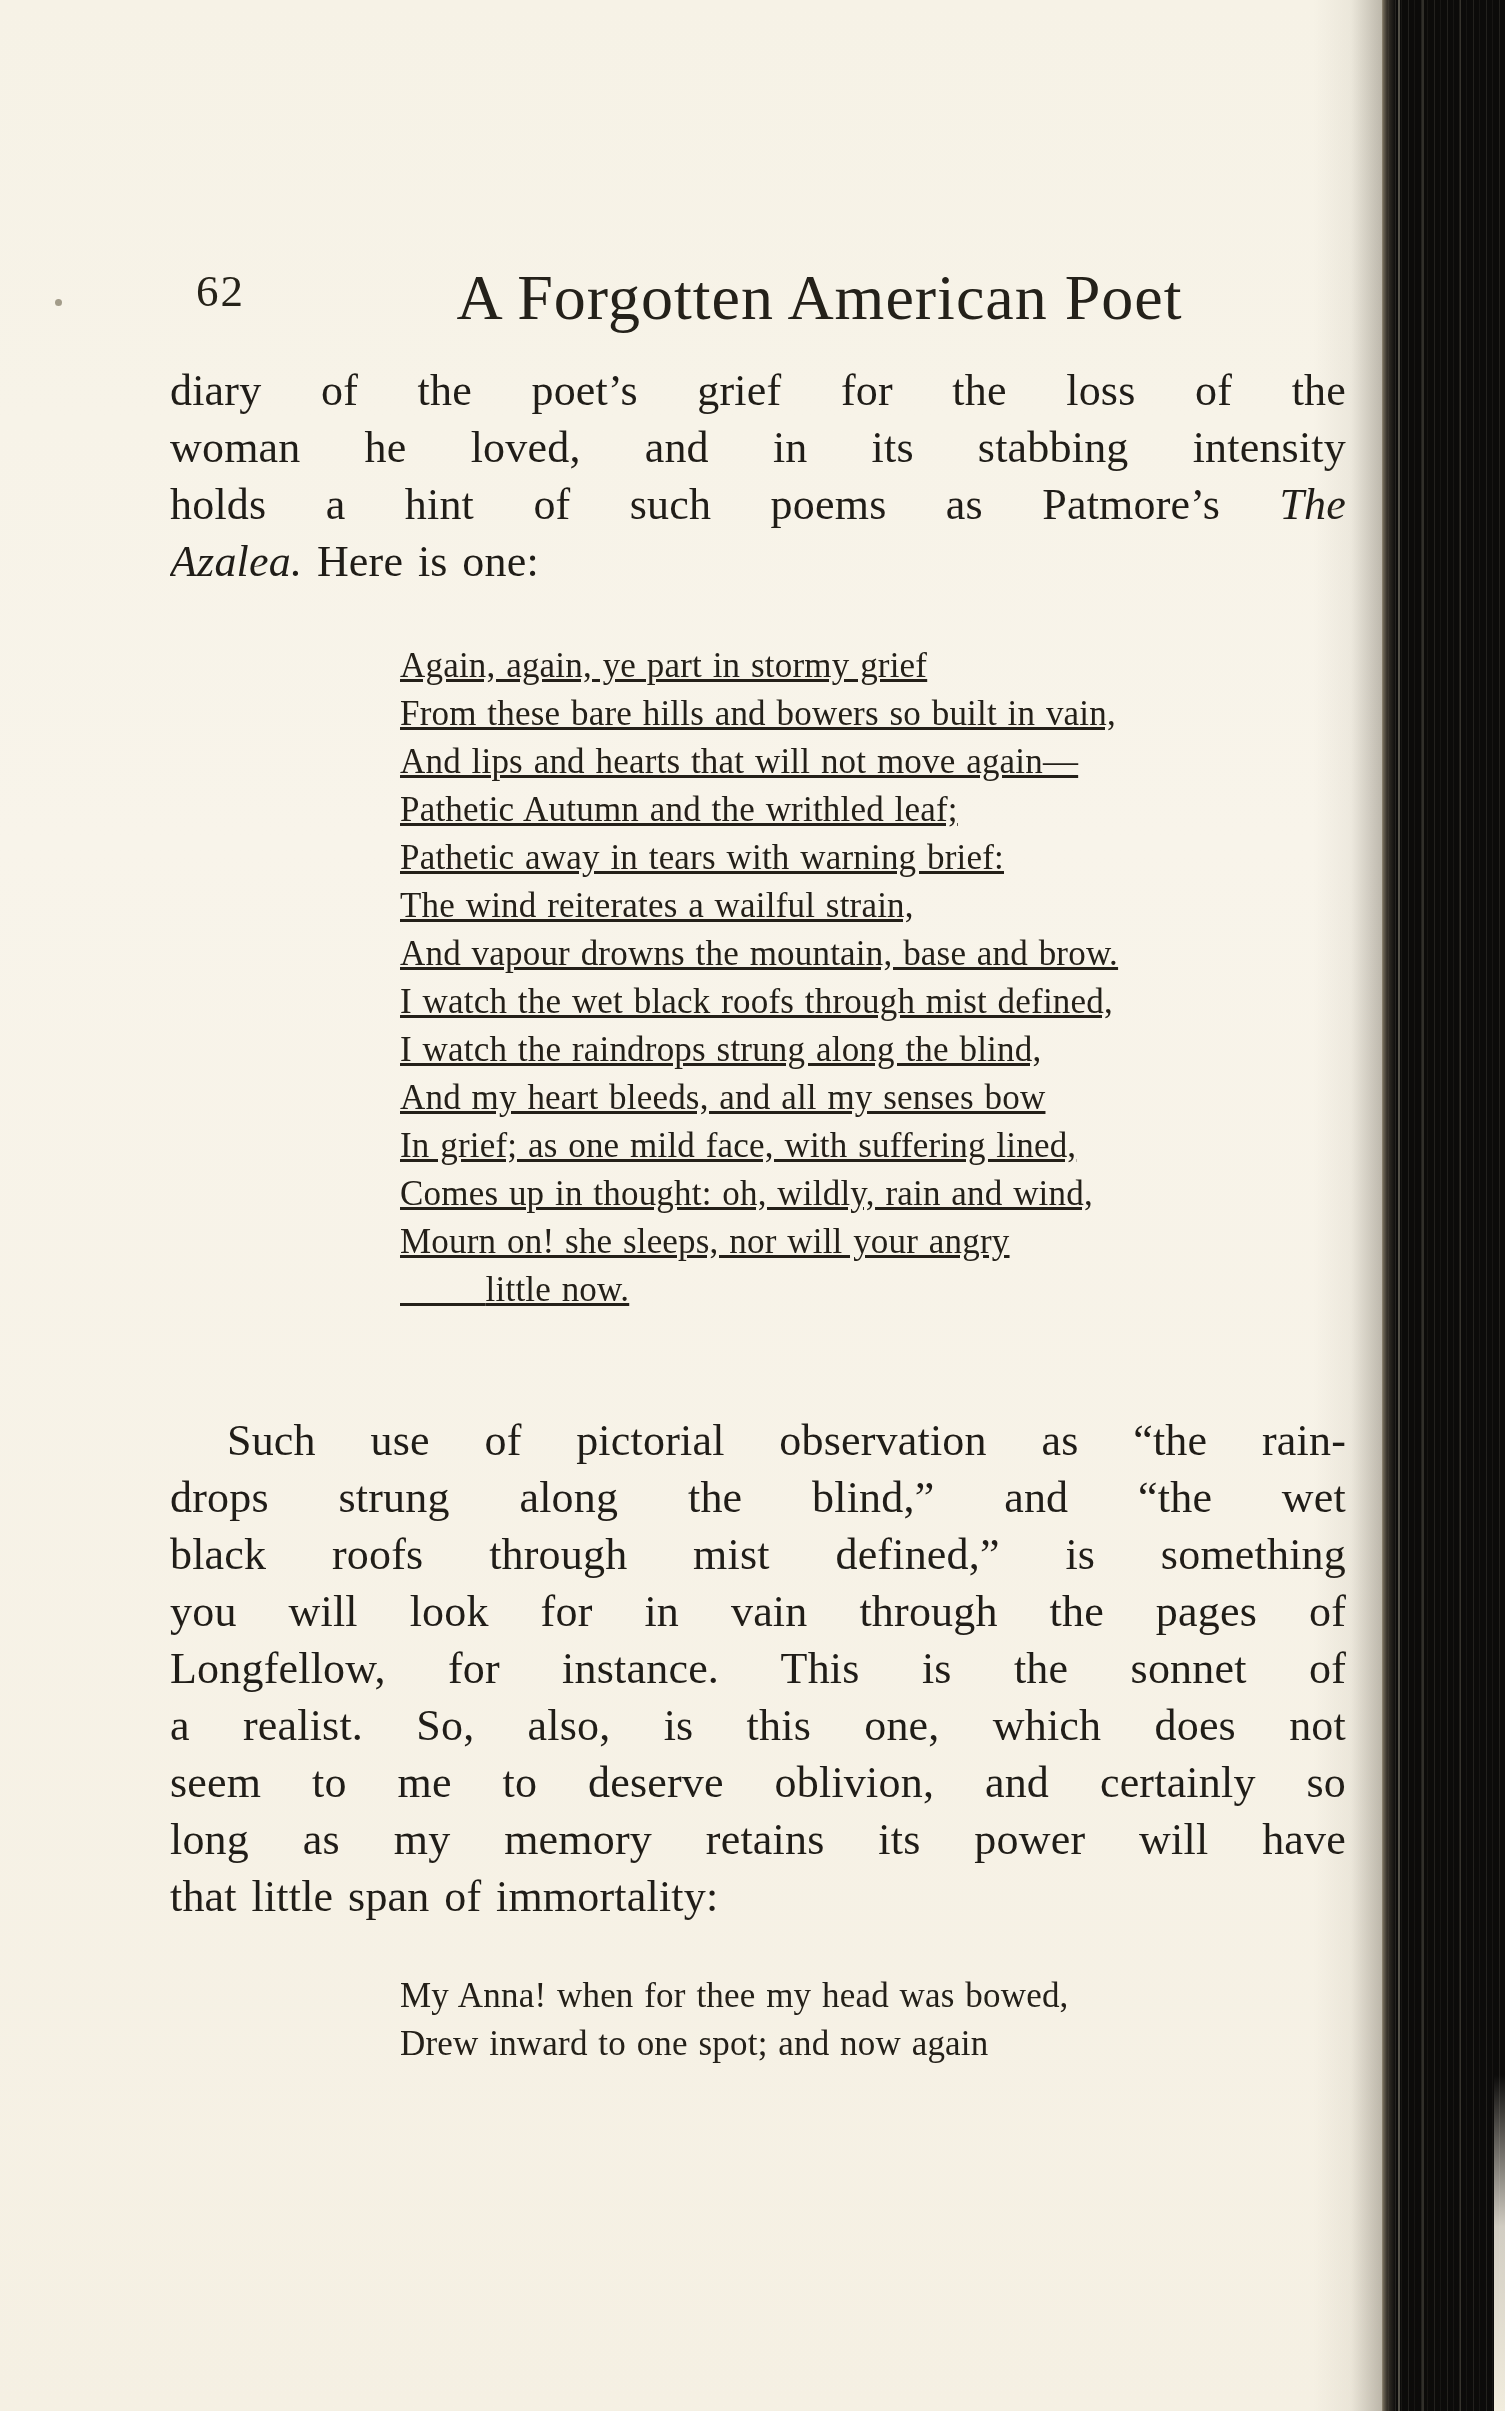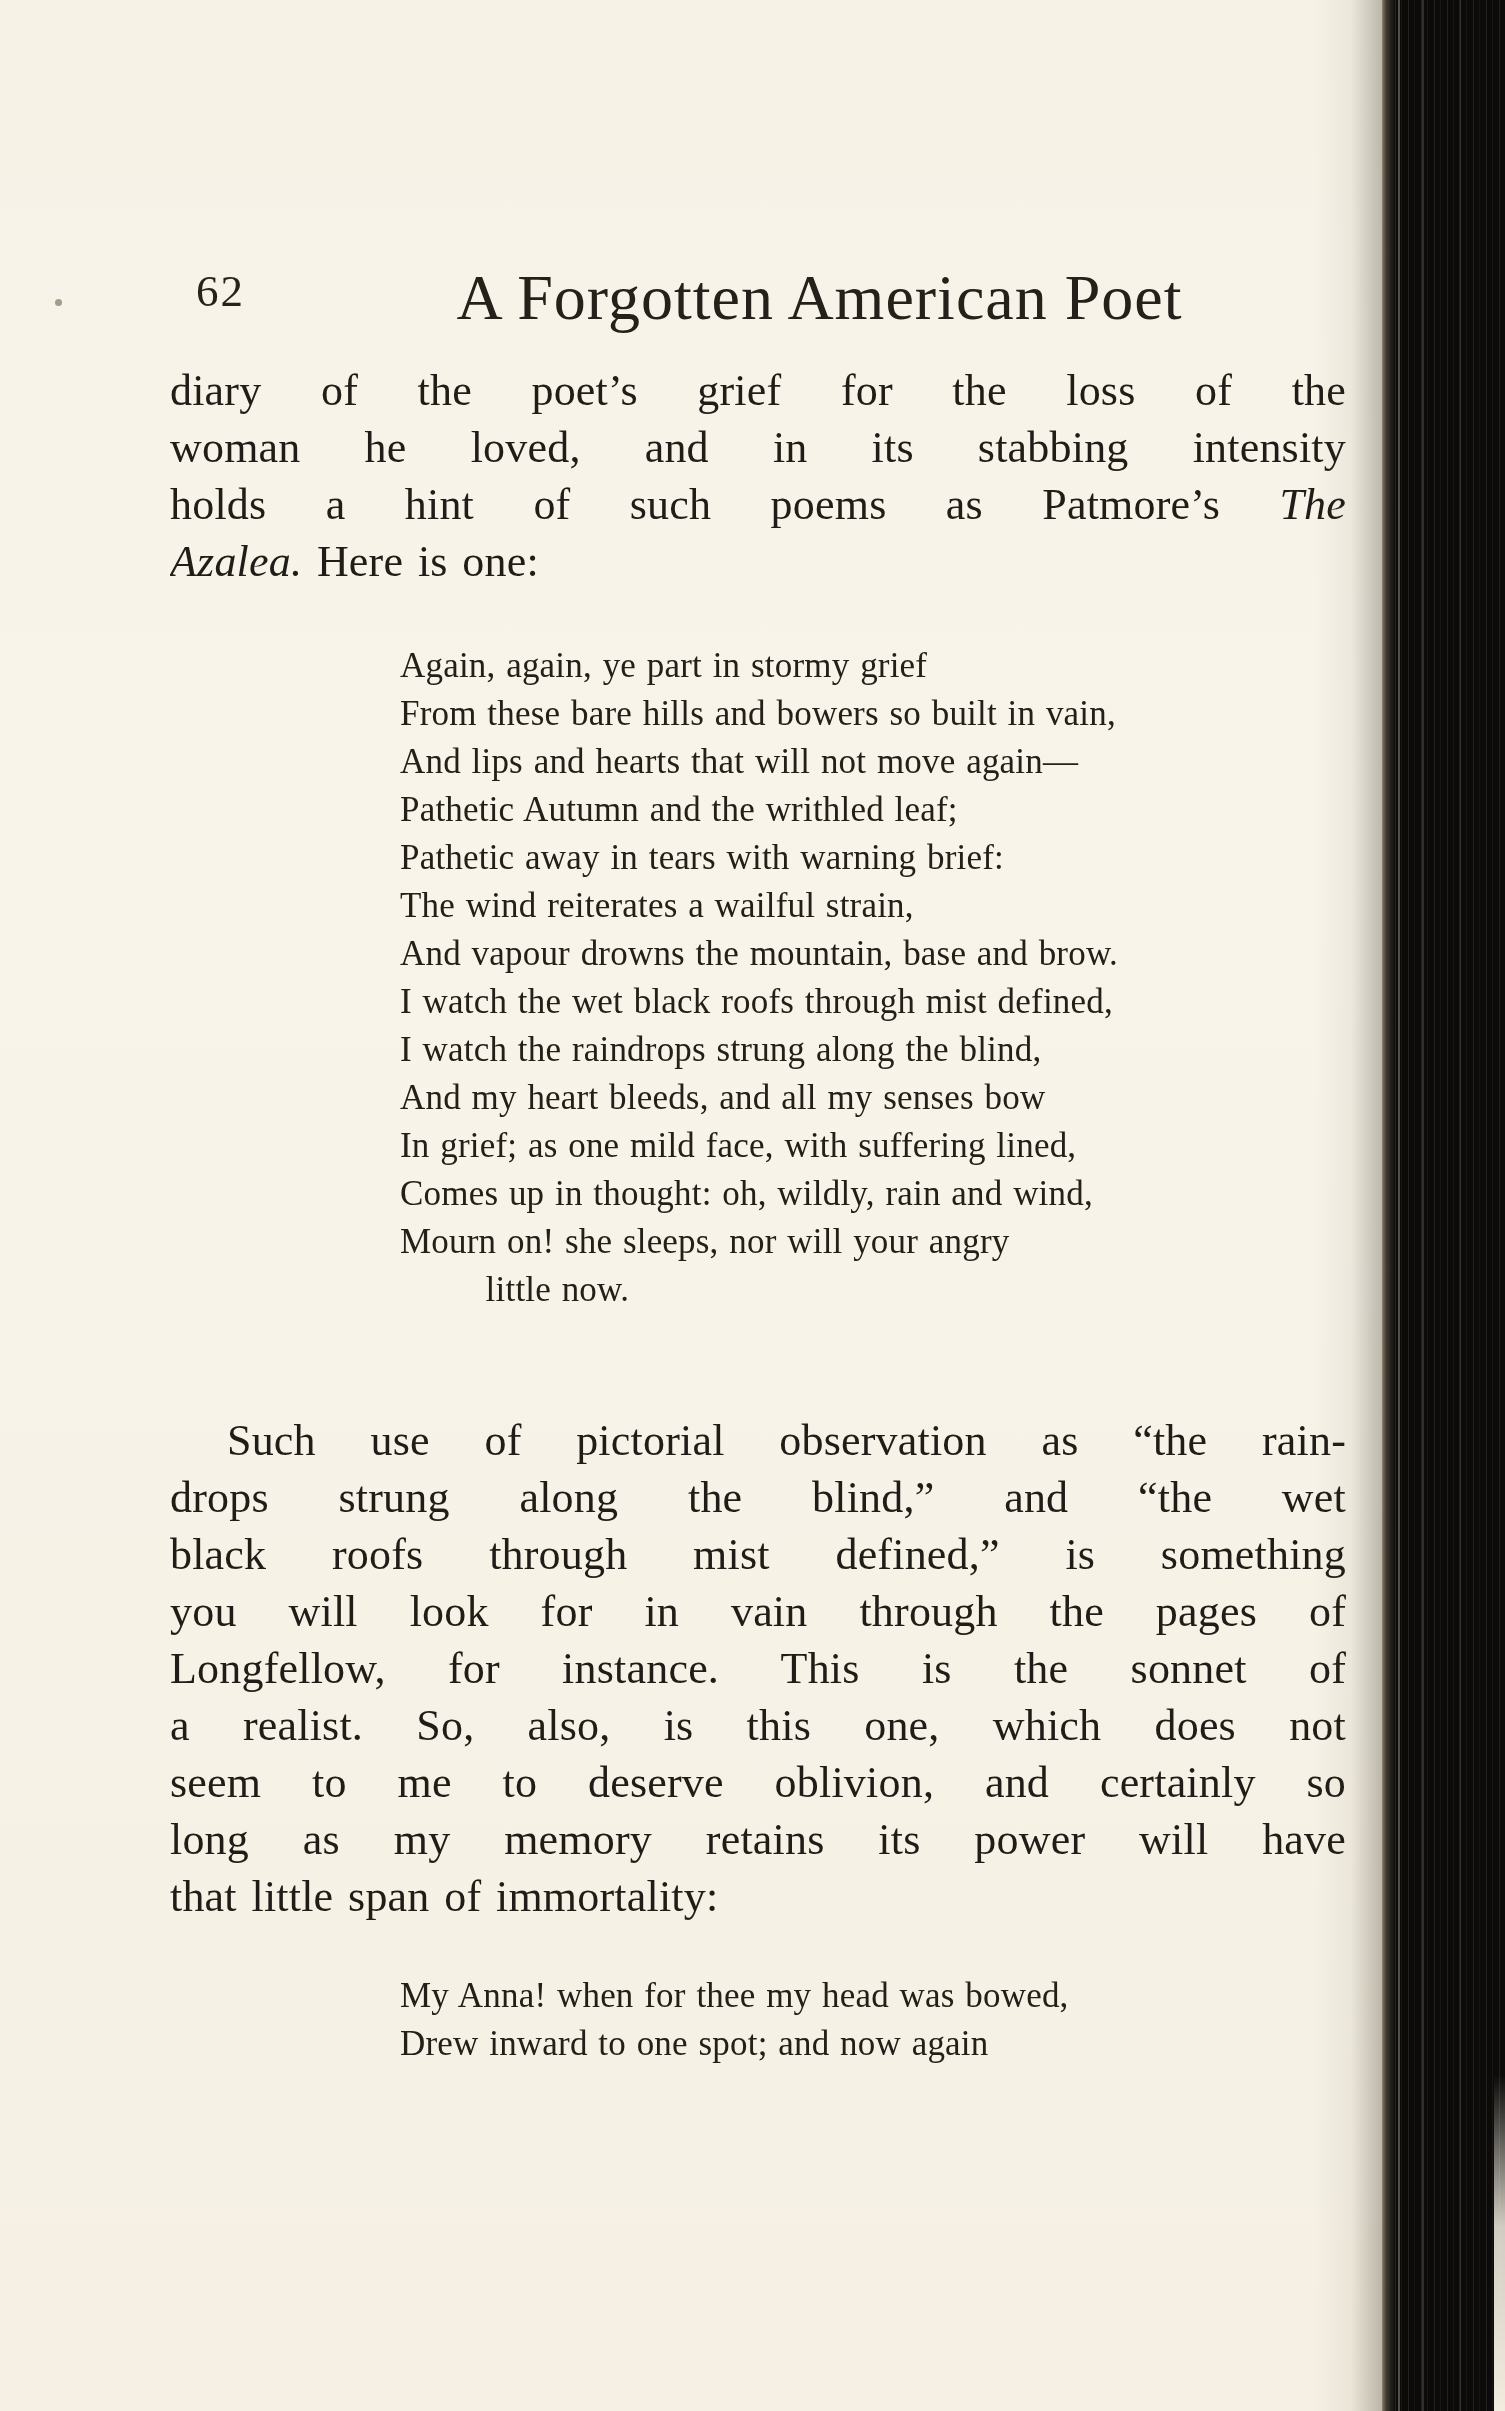--- a/index.html
+++ b/index.html
@@ -64,21 +64,21 @@
   }
   .jline::after { content:""; display:inline-block; width:100%; height:0; }
   .jline.last::after, .jlines .jline:last-child::after { content:none; }
   .jlines .jline:first-child { text-indent:57px; }
   .para1 { top:362px; }
   .para2 { top:1412px; }
   .italic { font-style:italic; }
 
   
   .poem { position:absolute; left:400px; font-size:35px; color:#242019; }
-  .poem1 { top:642px; }
+  .poem1 { top:642px;text-decoration:underline; }
   .poem2 { top:1972px; }
   .pline {
     line-height:48px; height:48px;
     white-space:pre-wrap; letter-spacing:0.2px; word-spacing:0.05em;
   }
 </style>
 </head>
 <body>
 
 <div class="page">

